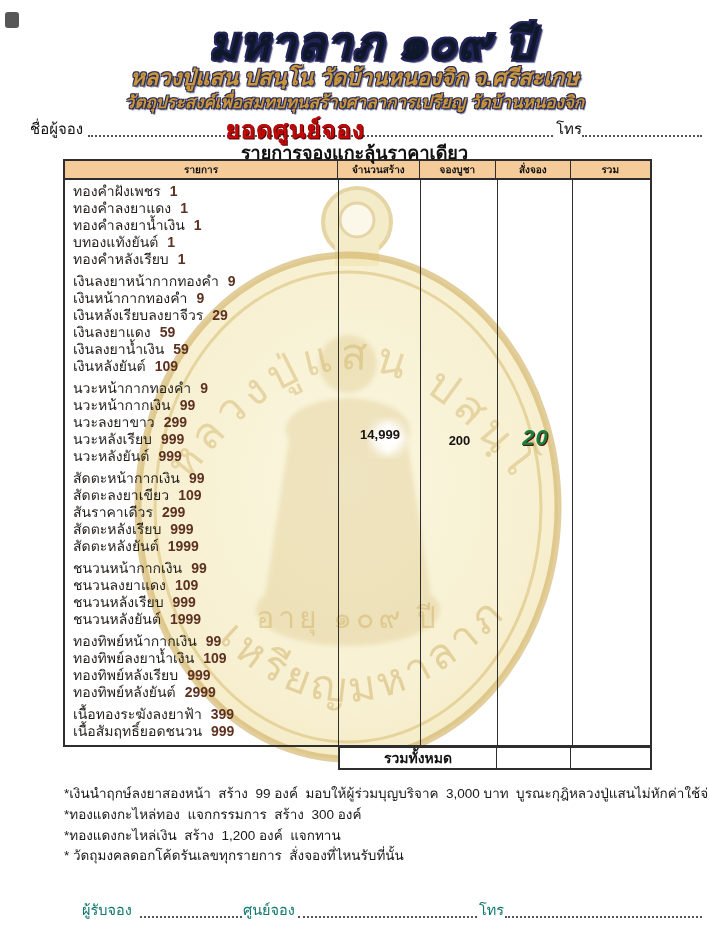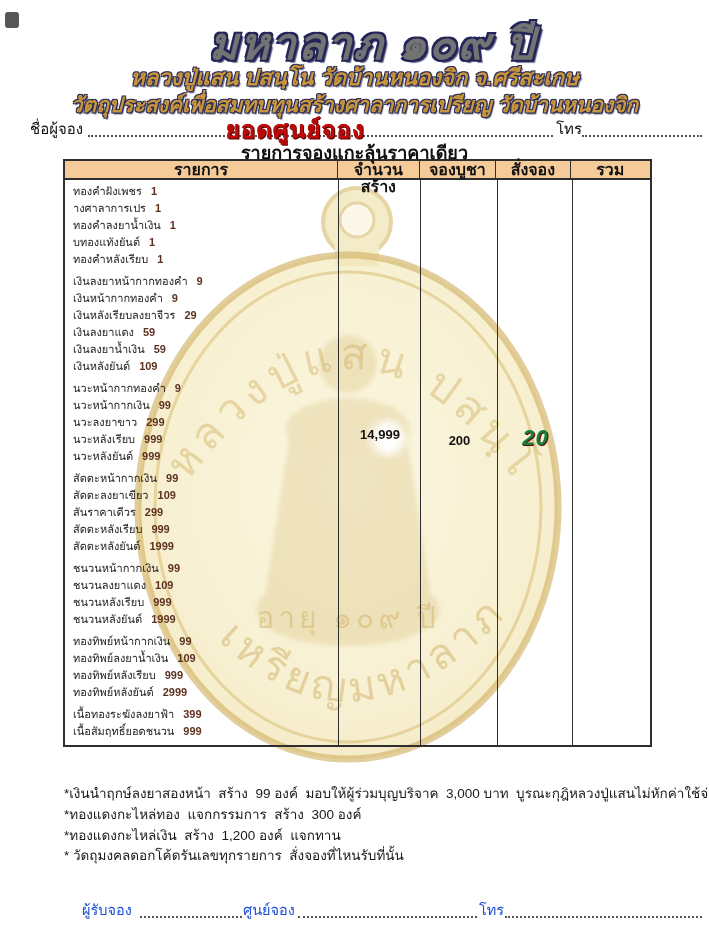--- a/index.html
+++ b/index.html
@@ -5,76 +5,76 @@
   html,body{margin:0;padding:0;background:#ffffff;}
   #page{
     position:relative;width:709px;height:945px;background:#ffffff;overflow:hidden;
     font-family:"Liberation Sans","DejaVu Sans",sans-serif;color:#1c1c1c;
   }
   .abs{position:absolute;}
   .ctr{left:0;right:0;text-align:center;}
 
   
   .title{
-    top:8px;font-size:44px;font-weight:bold;font-style:italic;color:#737373;z-index:3;
+    top:8px;font-size:44px;font-weight:bold;font-style:italic;color:#0f172a;z-index:3;
     text-shadow:-2px -2px 0 #232458,2px -2px 0 #232458,-2px 2px 0 #232458,2px 2px 0 #232458,3px 3px 1px rgba(35,36,88,.75);
     letter-spacing:2px;
     padding-left:36px;
   }
   .sub1{
     top:60px;font-size:22px;font-weight:bold;font-style:italic;color:#c9963d;z-index:3;
     text-shadow:-1px -1px 0 #2a2b56,1px -1px 0 #2a2b56,-1px 1px 0 #2a2b56,1px 1px 0 #2a2b56,2px 2px 1px rgba(42,43,86,.6);
   }
   .sub2{
-    top:88px;font-size:21px;font-weight:bold;font-style:italic;color:#c9963d;z-index:3;
+    top:88px;font-size:17px;font-weight:bold;font-style:italic;color:#c9963d;z-index:3;
     text-shadow:-1px -1px 0 #2a2b56,1px -1px 0 #2a2b56,-1px 1px 0 #2a2b56,1px 1px 0 #2a2b56,1.5px 1.5px 1px rgba(42,43,86,.6);
   }
 
   
   .lbl{font-size:15px;color:#111;}
   .dotline{border-bottom:2px dotted #555;}
   .rednote{
     left:226px;top:110px;font-size:24px;font-weight:bold;color:#c30808;z-index:4;
     text-shadow:1px 1px 0 #4d0000,-0.5px -0.5px 0 #7a0c0c;letter-spacing:1px;
   }
   .listtitle{top:138px;font-size:18px;font-weight:600;color:#111;z-index:3;}
 
   
   #coin{left:130px;top:182px;z-index:1;}
 
   
   #tbl{left:63px;top:159px;width:589px;z-index:2;}
   .thead{display:flex;box-sizing:border-box;border:2px solid #2e2e2e;background:#f5cb9a;height:21px;}
-  .thead .hcell{box-sizing:border-box;border-right:1px solid #2e2e2e;font-size:16px;font-weight:bold;
+  .thead .hcell{box-sizing:border-box;border-right:1px solid #2e2e2e;font-size:10px;font-weight:bold;
     text-align:center;line-height:17px;color:#111;}
   .thead .hcell:last-child{border-right:none;}
   .tbody{position:relative;box-sizing:border-box;height:567px;border:2px solid #2e2e2e;border-top:none;background:transparent;}
   .vline{position:absolute;top:0;bottom:0;width:1px;background:#2e2e2e;}
   #items{position:absolute;left:8px;top:3px;width:260px;}
   .group{margin-bottom:5px;}
-  .irow{display:flex;gap:9px;height:17px;line-height:17px;font-size:11px;}
+  .irow{display:flex;gap:9px;height:17px;line-height:17px;font-size:14px;}
   .iname{font-weight:500;color:#211d1a;}
   .iqty{font-weight:600;color:#5d3120;}
   .val{position:absolute;text-align:center;font-weight:bold;font-size:13px;color:#171310;}
   .val-made{left:276px;width:82px;top:273px;}
   .val-price{left:358px;width:77px;top:273px;}
   .val-order{
     left:435px;width:75px;top:265px;font-size:22px;font-style:italic;font-weight:bold;color:#15803d;
     text-shadow:1px 1px 0 #5e0b0b;letter-spacing:1px;
   }
   .sumrow{position:absolute;left:275px;top:587px;width:314px;height:24px;display:flex;box-sizing:border-box;
     border:2px solid #2e2e2e;background:#fff;}
   .sumrow .scell{box-sizing:border-box;border-right:1px solid #2e2e2e;height:100%;}
   .sumrow .scell:last-child{border-right:none;}
   .sumlabel{font-size:14px;font-weight:bold;text-align:center;line-height:20px;color:#111;}
 
   
   #notes{left:64px;top:784px;width:644px;z-index:3;}
   #notes .note{font-size:13.5px;line-height:20.8px;color:#1a1a1a;white-space:pre;}
-  .sig-lbl{font-size:14.5px;color:#1d4ed8;z-index:3;}
+  .sig-lbl{font-size:14.5px;color:#0f766e;z-index:3;}
   .artifact{left:5px;top:12px;width:14px;height:16px;background:#3a3a3a;border-radius:3px;opacity:.85;z-index:3;}
 </style>
 </head>
 <body>
 
 <div id="page">
 
   <div class="abs artifact"></div>
 
   <div class="abs ctr title">มหาลาภ ๑๐๙ ปี</div>
@@ -149,21 +149,21 @@
       <div class="vline" style="left:355px;"></div>
       <div class="vline" style="left:432px;"></div>
       <div class="vline" style="left:507px;"></div>
       <div id="items">
           <div class="group">
             <div class="irow">
               <span class="iname">ทองคำฝังเพชร</span>
               <span class="iqty">1</span>
             </div>
             <div class="irow">
-              <span class="iname">างศาลาการเปร</span>
+              <span class="iname">ทองคำลงยาแดง</span>
               <span class="iqty">1</span>
             </div>
             <div class="irow">
               <span class="iname">ทองคำลงยาน้ำเงิน</span>
               <span class="iqty">1</span>
             </div>
             <div class="irow">
               <span class="iname">บทองแทังยันต์</span>
               <span class="iqty">1</span>
             </div>
@@ -285,20 +285,25 @@
             </div>
             <div class="irow">
               <span class="iname">เนื้อสัมฤทธิ์ยอดชนวน</span>
               <span class="iqty">999</span>
             </div>
           </div>
         </div>
       <div class="val val-made" style="left:274px;top:247px;position:absolute;">14,999</div>
       <div class="val val-price" style="left:356px;top:253px;position:absolute;">200</div>
       <div class="val val-order" style="left:433px;top:245px;position:absolute;">20</div>
+    </div>
+    <div class="sumrow">
+      <div class="scell sumlabel" style="width:157px;">รวมทั้งหมด</div>
+      <div class="scell" style="width:74px;"></div>
+      <div class="scell" style="width:79px;"></div>
     </div>
   </div>
 
   <div id="notes" class="abs">
     <div class="note">*เงินนำฤกษ์ลงยาสองหน้า  สร้าง  99 องค์  มอบให้ผู้ร่วมบุญบริจาค  3,000 บาท  บูรณะกุฎิหลวงปู่แสนไม่หักค่าใช้จ่าย</div>
     <div class="note">*ทองแดงกะไหล่ทอง  แจกกรรมการ  สร้าง  300 องค์</div>
     <div class="note">*ทองแดงกะไหล่เงิน  สร้าง  1,200 องค์  แจกทาน</div>
     <div class="note">* วัดถุมงคลดอกโค้ดรันเลขทุกรายการ  สั่งจองที่ไหนรับที่นั้น</div>
   </div>
 

